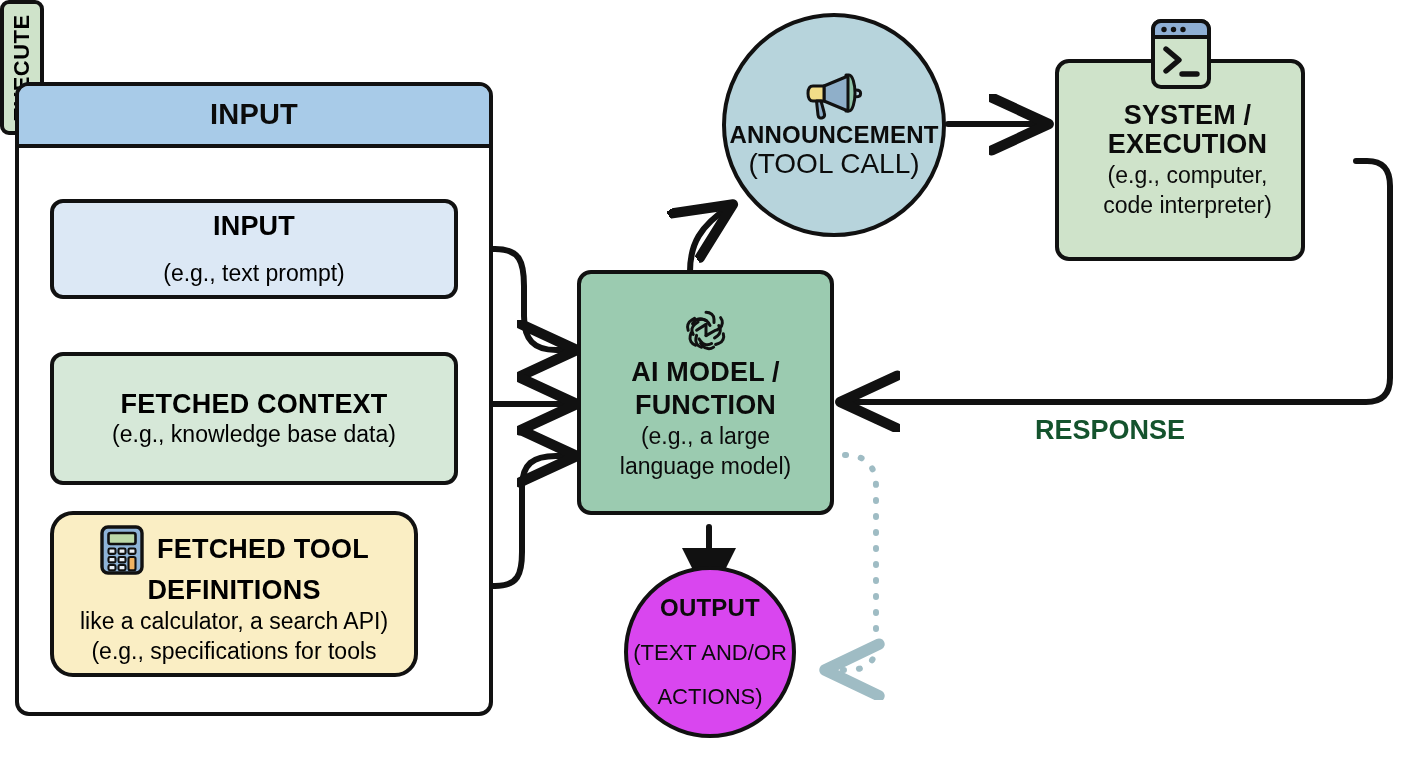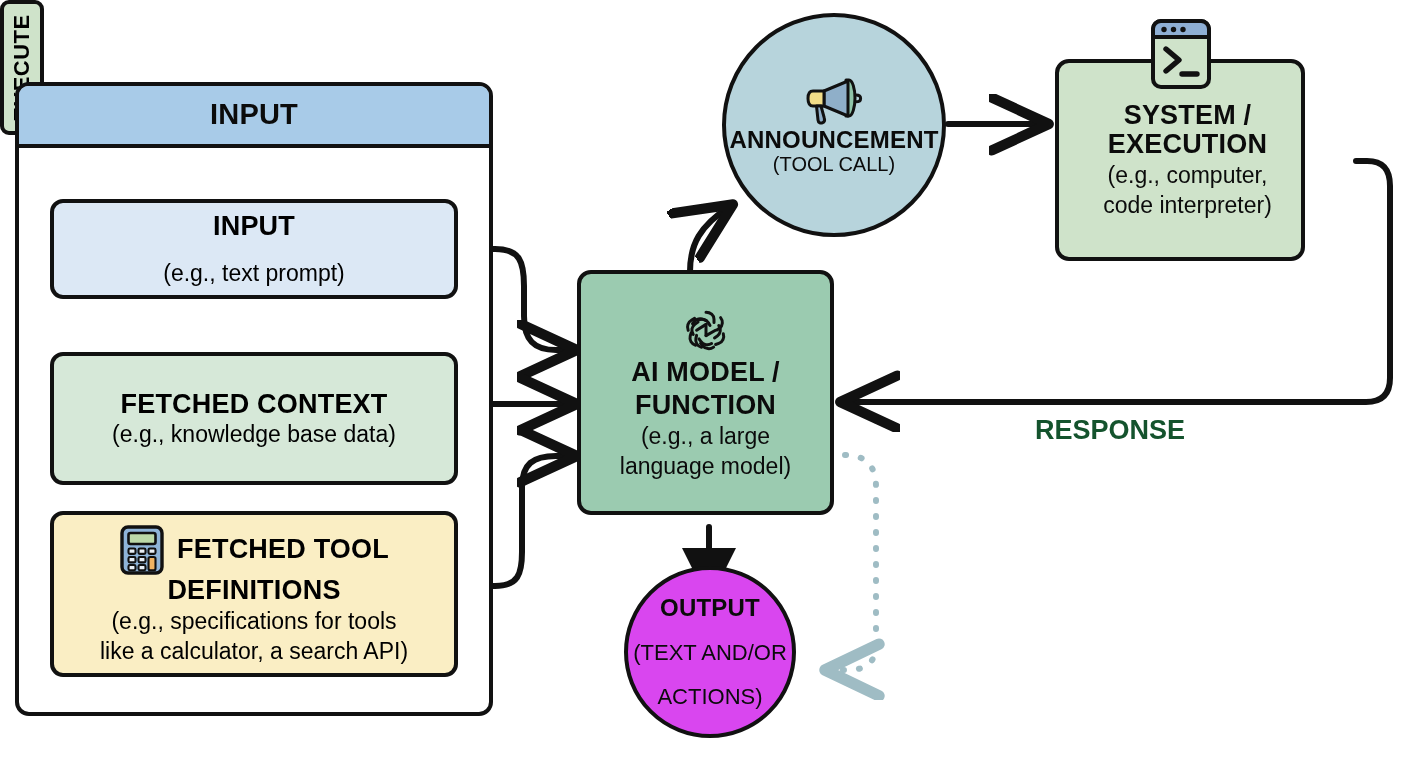--- a/index.html
+++ b/index.html
@@ -19,34 +19,34 @@
   
   .inner{position:absolute;border:4px solid #111111;border-radius:13px;box-sizing:border-box;display:flex;flex-direction:column;align-items:center;justify-content:center;text-align:center;z-index:3;}
   #box-input{left:50px;top:199px;width:408px;height:100px;background:#dce8f5;}
   #box-input .t-title{font-size:27px;}
   #box-input .t-sub{font-size:23px;margin-top:20px;}
 
   #box-context{left:50px;top:352px;width:408px;height:133px;background:#d6e8d8;}
   #box-context .t-title{font-size:27px;}
   #box-context .t-sub{font-size:23px;margin-top:3px;}
 
-  #box-tools{left:50px;top:511px;width:408px;height:166px;background:#faeec4;padding:0 10px;}
+  #box-tools{left:50px;top:511px;width:368px;height:166px;background:#faeec4;padding:0 10px;border-radius:23px;}
   .tools-headline{display:flex;align-items:center;justify-content:center;gap:12px;}
   #box-tools .t-title{font-size:27px;}
   #box-tools .t-sub{font-size:23px;margin-top:4px;}
 
   
   #box-model{left:577px;top:270px;width:257px;height:245px;border-radius:14px;background:#9bcbb0;z-index:3;}
   #box-model .t-title{font-size:27px;margin-top:4px;}
   #box-model .t-sub{font-size:23px;margin-top:4px;}
 
   
   #circle-announcement{left:722px;top:13px;width:224px;height:224px;border-radius:50%;background:#b7d4dc;z-index:3;}
   #circle-announcement .t-title{font-size:24px;}
-  #circle-announcement .t-sub{font-size:20px;}
+  #circle-announcement .t-sub{font-size:28px;}
 
   
   #box-system{left:1055px;top:59px;width:250px;height:202px;border-radius:14px;background:#cfe3ca;z-index:4;padding-left:15px;}
   #box-system .t-title{font-size:27px;}
   #box-system .t-sub{font-size:23px;margin-top:4px;}
 
   
   #tab-execute{left:1311px;top:95px;width:44px;height:135px;border:4px solid #111111;border-radius:9px;background:#cfe3ca;box-sizing:border-box;display:flex;align-items:center;justify-content:center;z-index:3;}
   #tab-execute span{transform:rotate(-90deg);white-space:nowrap;font-size:22px;font-weight:bold;letter-spacing:.5px;}
 
@@ -124,22 +124,22 @@
           <rect x="9.5" y="33" width="7" height="5.4" rx="1.4" fill="#e8eef4" stroke="#111111" stroke-width="2.1"></rect>
           <rect x="19.5" y="33" width="7" height="5.4" rx="1.4" fill="#e8eef4" stroke="#111111" stroke-width="2.1"></rect>
           <rect x="9.5" y="41" width="7" height="5.2" rx="1.4" fill="#e8eef4" stroke="#111111" stroke-width="2.1"></rect>
           <rect x="19.5" y="41" width="7" height="5.2" rx="1.4" fill="#e8eef4" stroke="#111111" stroke-width="2.1"></rect>
           <rect x="29.5" y="33" width="7" height="13.2" rx="1.8" fill="#f0b362" stroke="#111111" stroke-width="2.1"></rect>
         </svg>
       </span>
       <span class="t-title">FETCHED TOOL</span>
     </div>
     <div class="t-title">DEFINITIONS</div>
+    <div class="t-sub">like a calculator, a search API)</div>
     <div class="t-sub">(e.g., specifications for tools</div>
-    <div class="t-sub">like a calculator, a search API)</div>
   </div>
 
   <div class="node" id="box-model">
     <span>
       <svg class="icon" width="48" height="48" viewBox="0 0 48 48" aria-hidden="true">
         <g fill="none" stroke="#111111" stroke-width="3" stroke-linejoin="round" stroke-linecap="round">
           <path d="M24,6.2 C28.4,6.2 32,9.3 32,13.2 L32,16.6"></path>
           <path d="M38.6,11.6 C41.2,14.9 40.9,19.6 37.7,22 L34.9,24"></path>
           <path d="M41.3,27.7 C42.6,31.7 40.6,36 36.8,37.4 L33.6,38.5"></path>
           <path d="M31.6,41.1 C28.2,43.6 23.5,43 20.8,39.9 L18.6,37.3"></path>

